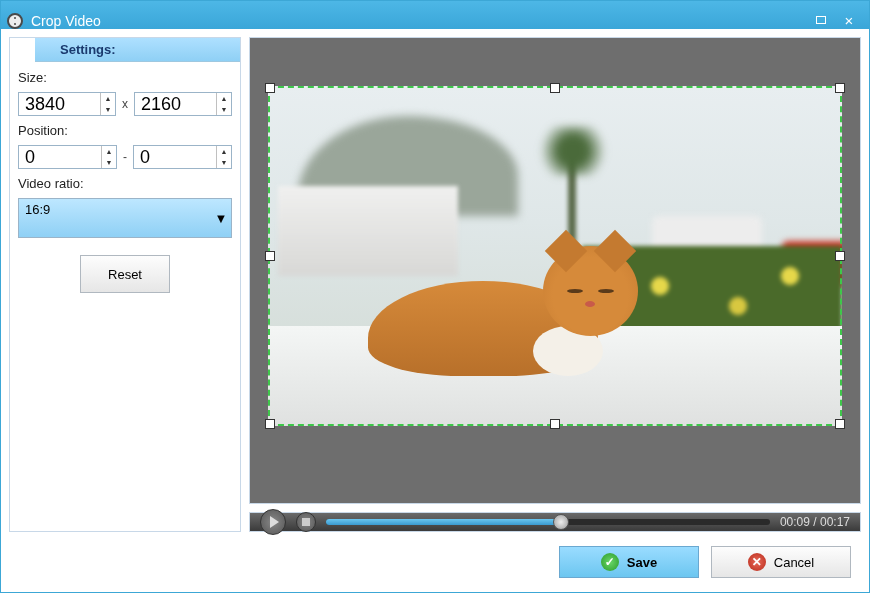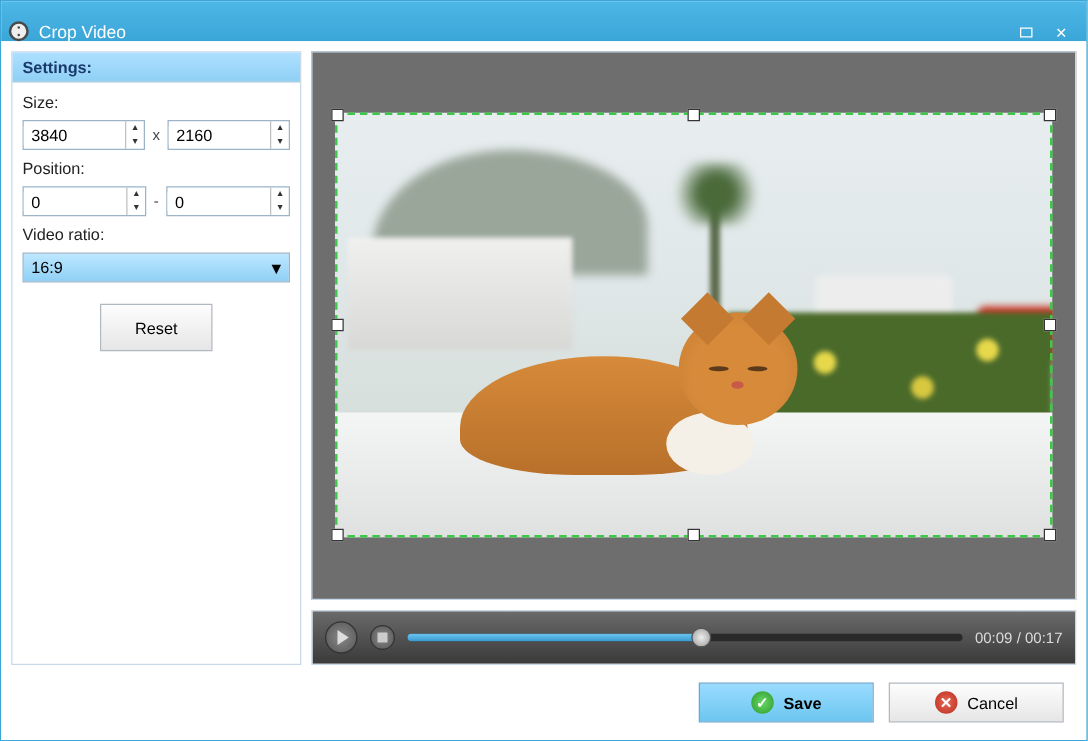--- a/index.html
+++ b/index.html
@@ -1,40 +1,40 @@
 <!DOCTYPE html>
 <html><head>
 <meta charset="utf-8">
 <style>
   * { box-sizing: border-box; margin: 0; padding: 0; font-family: 'Segoe UI', Tahoma, sans-serif; font-size: 13px; }
   body { background: #fff; width: 870px; height: 593px; overflow: hidden; }
   .window { width: 870px; height: 593px; border: 1px solid #3ca7d6; display: flex; flex-direction: column; }
-  .titlebar { height: 28px; background: linear-gradient(#4db7e6,#3aa6d8); display:flex; align-items:flex-start; padding:16px 6px; color:#fff; }
+  .titlebar { height: 28px; background: linear-gradient(#4db7e6,#3aa6d8); display:flex; align-items:flex-end; padding:0 6px; color:#fff; }
   .app-icon { width:16px; height:16px; border:2px solid #4a4a4a; border-radius:50%; position:relative; margin-right:8px; background:#eee;}
   .app-icon::before, .app-icon::after { content:''; position:absolute; background:#4a4a4a;}
   .app-icon::before { width:2px; height:2px; top:2px; left:5px; border-radius:50%;}
   .app-icon::after { width:2px; height:2px; bottom:2px; right:5px; border-radius:50%;}
   .title { color:#fff; font-size:14px; flex:1;}
   .win-btns { display:flex; gap:0;}
   .win-btn { width:28px; height:18px; display:flex; align-items:center; justify-content:center; color:#fff; cursor:pointer; font-size:12px; }
   .win-max { border:1.5px solid #fff; width:10px; height:8px; }
   .win-x { font-size:15px; line-height:1;}
   .content { flex:1; background:#fff; display:flex; flex-direction:column; padding:8px; gap:8px;}
   .top { flex:1; display:flex; gap:8px; }
   .left-panel { width:232px; border:1px solid #c8d8e8; display:flex; flex-direction:column; }
-  .panel-header { background:linear-gradient(#aee0ff,#8fd0f5); border-bottom:1px solid #9fc8e0; padding:4px 8px; font-weight:bold; color:#1a3a6e;}
+  .panel-header { background:linear-gradient(#aee0ff,#8fd0f5); border-bottom:1px solid #9fc8e0; padding:4px 25px; font-weight:bold; color:#1a3a6e;margin-left:25px;}
   .panel-body { padding:8px; display:flex; flex-direction:column; gap:7px;}
   .label { color:#222; }
   .row2 { display:flex; align-items:center; gap:6px;}
   .spinner { flex:1; display:flex; align-items:center; border:1px solid #9bb4c8; height:24px; background:#fff;}
-  .spinner input { border:none; outline:none; width:100%; padding:0 6px; font-size:13px; }
+  .spinner input { border:none; outline:none; width:100%; padding:0 6px; font-size:18px; }
   .spin-arrows { width:18px; height:100%; display:flex; flex-direction:column; border-left:1px solid #c0c0c0;}
   .spin-arrows div { flex:1; display:flex; align-items:center; justify-content:center; cursor:pointer; font-size:7px; color:#333;}
   .sep { color:#444; font-size:12px;}
-  .combo { display:flex; border:1px solid #9bb4c8; height:24px; background:linear-gradient(#bde7ff,#8fd0f5);}
+  .combo { display:flex; border:1px solid #9bb4c8; height:40px; background:linear-gradient(#bde7ff,#8fd0f5);}
   .combo span { flex:1; padding:3px 6px; }
   .combo-arrow { width:20px; display:flex; align-items:center; justify-content:center; cursor:pointer; color:#000;}
   .reset-btn { align-self:center; margin-top:10px; width:90px; height:38px; border:1px solid #b0b8c0; background:linear-gradient(#fdfdfd,#e6e6e6); cursor:pointer; display:flex; align-items:center; justify-content:center;}
 
   .right-area { flex:1; display:flex; flex-direction:column; gap:8px;}
   .preview { flex:1; background:#6e6e6e; position:relative; border:1px solid #c8d8e8;}
   .video-img { position:absolute; left:18px; top:48px; right:18px; height:340px; overflow:hidden;}
   .sky { position:absolute; inset:0; background:linear-gradient(#e8eef0 0%, #dfe7e8 40%, #cfd8d0 100%);}
   .hill { position:absolute; left:30px; top:30px; width:220px; height:100px; background:#9aa69a; border-radius:50% 50% 0 0 / 80% 60% 0 0; filter:blur(4px);}
   .bldg { position:absolute; left:10px; top:100px; width:180px; height:90px; background:linear-gradient(#f0f0ef,#d8d8d6); filter:blur(2px);}
@@ -53,21 +53,21 @@
   .eye { position:absolute; width:16px; height:4px; background:#5a3a1a; border-radius:50%;}
   .eye.l { left:4px; top:8px;} .eye.r { right:4px; top:8px;}
   .nose { position:absolute; left:22px; top:20px; width:10px; height:6px; background:#c85a4a; border-radius:50%;}
   .chest { position:absolute; right:45px; bottom:0; width:70px; height:50px; background:#f4f0e8; border-radius:50%;}
   .crop-frame { position:absolute; left:18px; top:48px; right:18px; height:340px; border:2px dashed #3ec84a; pointer-events:none;}
   .handle { position:absolute; width:10px; height:10px; background:#fff; border:1px solid #333; }
   .h-nw { left:-5px; top:-5px;} .h-n { left:calc(50% - 5px); top:-5px;} .h-ne { right:-5px; top:-5px;}
   .h-w { left:-5px; top:calc(50% - 5px);} .h-e { right:-5px; top:calc(50% - 5px);}
   .h-sw { left:-5px; bottom:-5px;} .h-s { left:calc(50% - 5px); bottom:-5px;} .h-se { right:-5px; bottom:-5px;}
 
-  .playbar { height:44px; background:linear-gradient(#6a6a6a,#3a3a3a); border:1px solid #c8d8e8; display:flex; align-items:center; padding:4px 10px; gap:10px;justify-content:flex-end;}
+  .playbar { height:20px; background:linear-gradient(#6a6a6a,#3a3a3a); border:1px solid #c8d8e8; display:flex; align-items:center; padding:4px 10px; gap:10px;justify-content:flex-end;}
   .pbtn { width:26px; height:26px; border-radius:50%; background:radial-gradient(#888,#555); border:1px solid #333; display:flex; align-items:center; justify-content:center; cursor:pointer;}
   .play-tri { width:0; height:0; border-left:9px solid #ddd; border-top:6px solid transparent; border-bottom:6px solid transparent; margin-left:2px;}
   .stop-sq { width:8px; height:8px; background:#ccc;}
   .pbtn.small { width:20px; height:20px;}
   .track { flex:1; height:6px; background:#2a2a2a; border-radius:3px; position:relative;}
   .prog { position:absolute; left:0; top:0; bottom:0; width:53%; background:linear-gradient(#6ac6f0,#3a9ad0); border-radius:3px;}
   .knob { position:absolute; left:53%; top:-5px; width:16px; height:16px; background:radial-gradient(#eee,#999); border:1px solid #555; border-radius:50%; transform:translateX(-50%);}
   .time { color:#ddd; font-size:12px;}
 
   .footer { height:44px; display:flex; justify-content:flex-end; align-items:center; gap:12px; padding-right:10px;}

